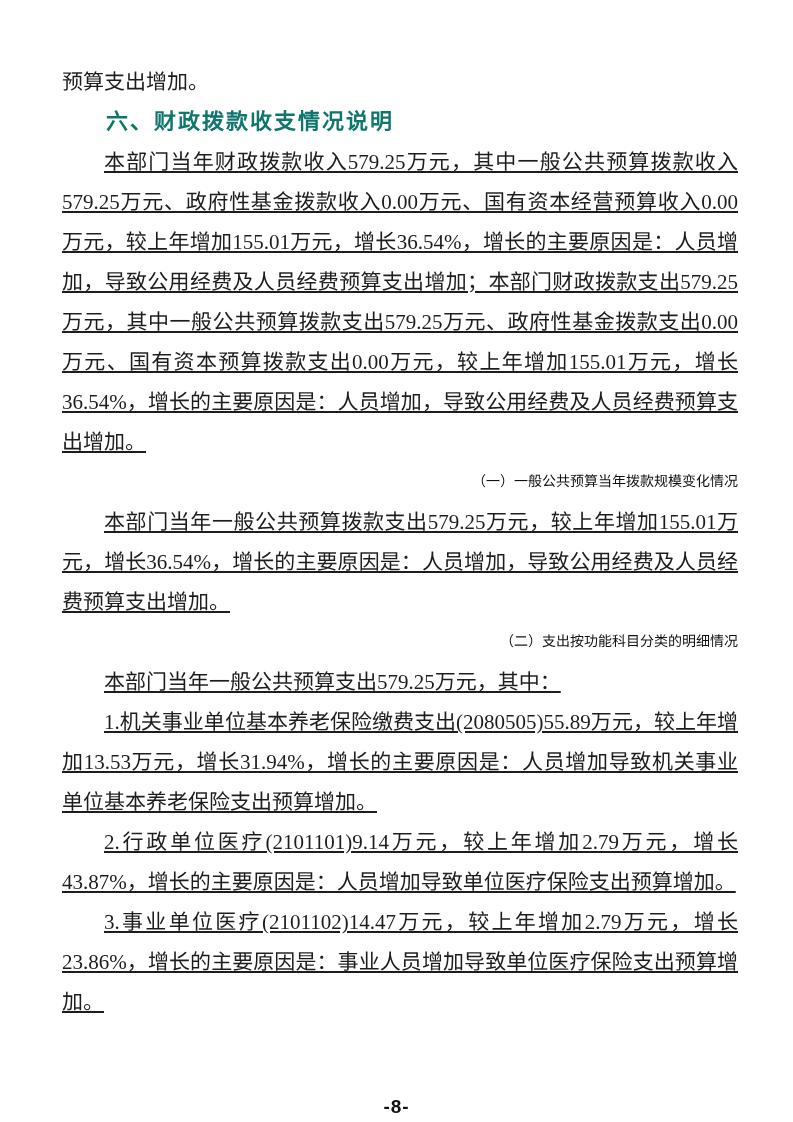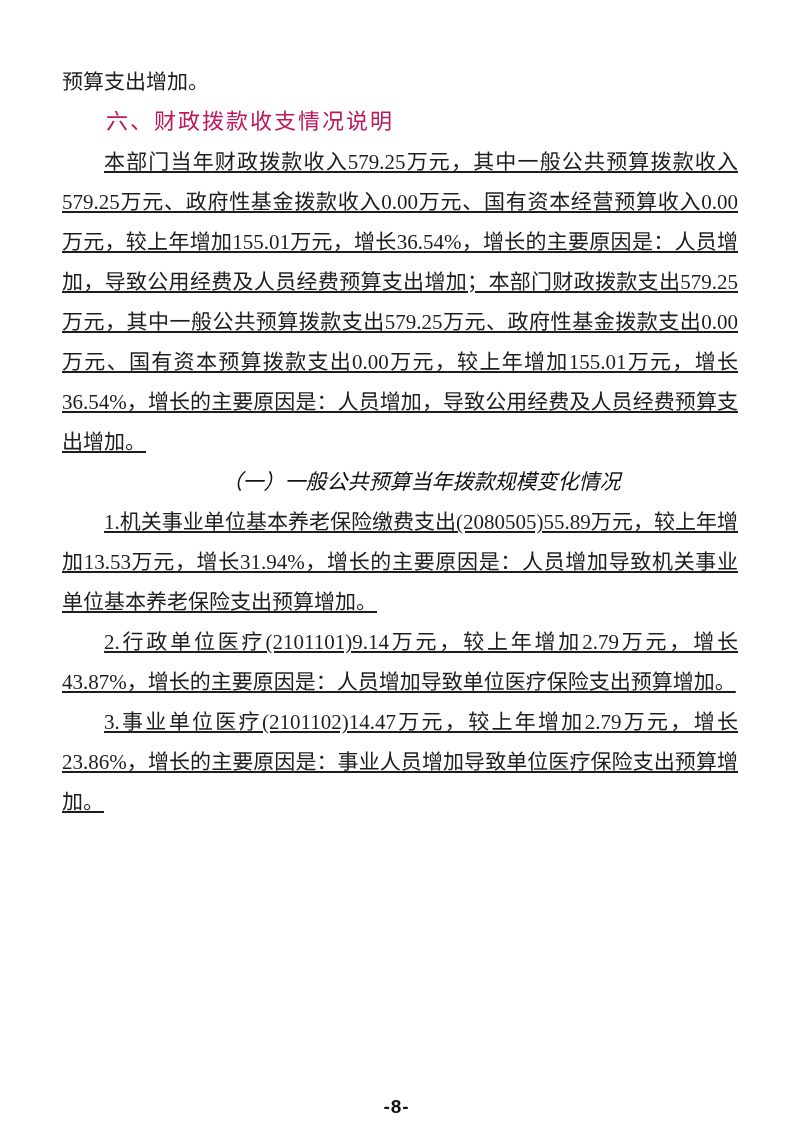--- a/index.html
+++ b/index.html
@@ -34,35 +34,34 @@
     text-indent: 0;
   }
   
   p.para-body {
     text-indent: 2em;
     text-decoration: underline;
   }
   
   p.para-heading1 {
     font-family: "Liberation Sans", sans-serif;
-    font-weight: 400;
-    color: #be185d;
+    font-weight: 700;
+    color: #0f766e;
     font-size: 22px;
     letter-spacing: 2px;
     text-indent: 2em;
     text-align: left;
   }
   
   p.para-heading2 {
-    font-style: italic;
     font-weight: 500;
     color: #111111;
-    font-size: 21px;
+    font-size: 14px;
     text-indent: 2em;
-    text-align: center;
+    text-align: right;
   }
   .page-footer {
     position: absolute;
     left: 0;
     right: 0;
     top: 1096px;
     text-align: center;
     font-family: "Liberation Sans", sans-serif;
     font-weight: 700;
     font-size: 19px;
@@ -73,18 +72,21 @@
 </style>
 </head>
 <body>
 
 <div class="page">
   <div class="doc-content" id="doc-content">
       <p class="para-continuation">预算支出增加。</p>
       <p class="para-heading1">六、财政拨款收支情况说明</p>
       <p class="para-body">本部门当年财政拨款收入579.25万元，其中一般公共预算拨款收入579.25万元、政府性基金拨款收入0.00万元、国有资本经营预算收入0.00万元，较上年增加155.01万元，增长36.54%，增长的主要原因是：人员增加，导致公用经费及人员经费预算支出增加；本部门财政拨款支出579.25万元，其中一般公共预算拨款支出579.25万元、政府性基金拨款支出0.00万元、国有资本预算拨款支出0.00万元，较上年增加155.01万元，增长36.54%，增长的主要原因是：人员增加，导致公用经费及人员经费预算支出增加。</p>
       <p class="para-heading2">（一）一般公共预算当年拨款规模变化情况</p>
+      <p class="para-body">本部门当年一般公共预算拨款支出579.25万元，较上年增加155.01万元，增长36.54%，增长的主要原因是：人员增加，导致公用经费及人员经费预算支出增加。</p>
+      <p class="para-heading2">（二）支出按功能科目分类的明细情况</p>
+      <p class="para-body">本部门当年一般公共预算支出579.25万元，其中：</p>
       <p class="para-body">1.机关事业单位基本养老保险缴费支出(2080505)55.89万元，较上年增加13.53万元，增长31.94%，增长的主要原因是：人员增加导致机关事业单位基本养老保险支出预算增加。</p>
       <p class="para-body">2.行政单位医疗(2101101)9.14万元，较上年增加2.79万元，增长43.87%，增长的主要原因是：人员增加导致单位医疗保险支出预算增加。</p>
       <p class="para-body">3.事业单位医疗(2101102)14.47万元，较上年增加2.79万元，增长23.86%，增长的主要原因是：事业人员增加导致单位医疗保险支出预算增加。</p>
     </div>
   <div class="page-footer">-8-</div>
 </div>
 
 </body></html>

